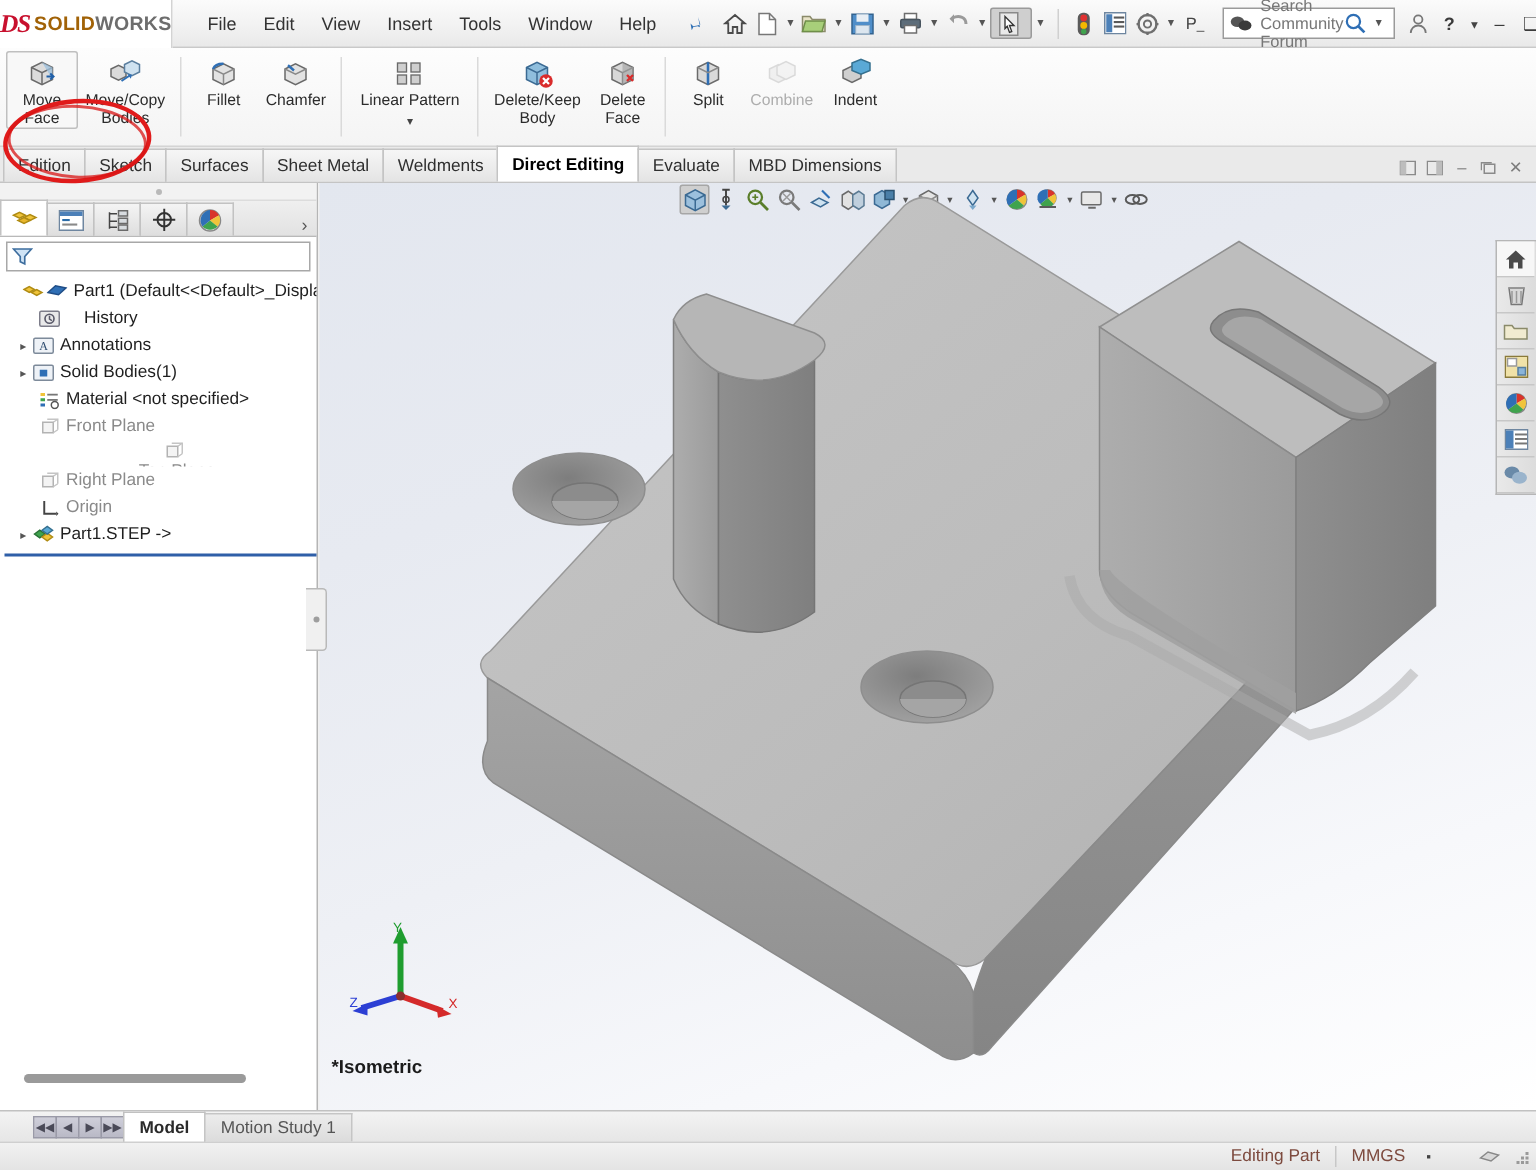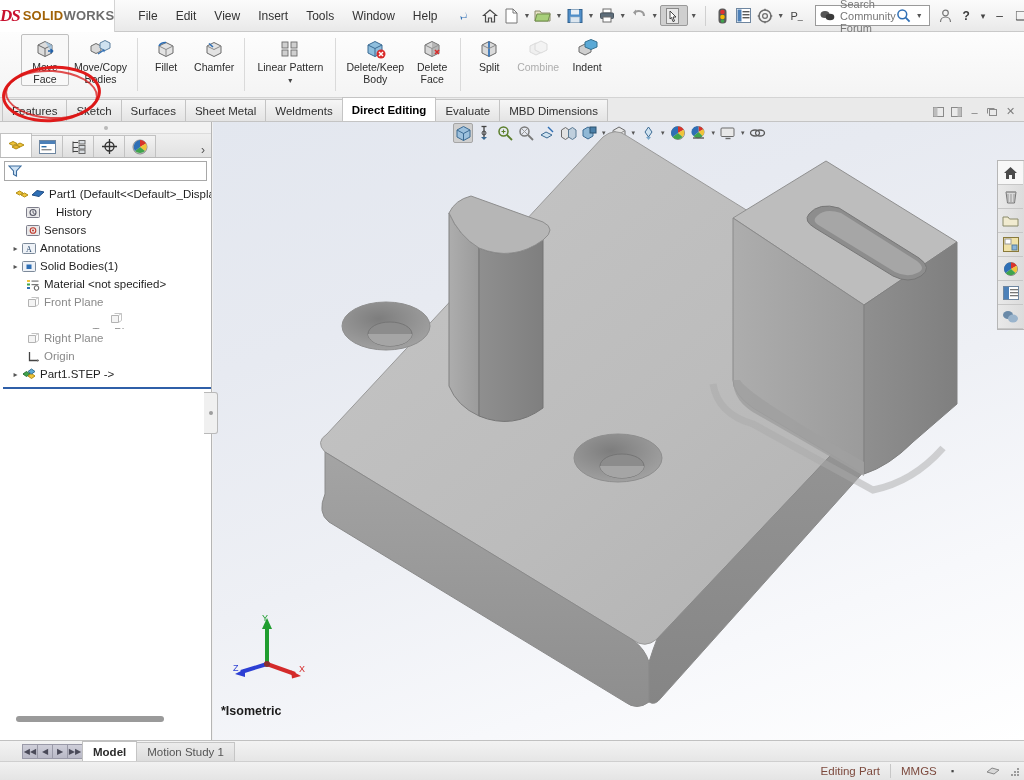--- a/index.html
+++ b/index.html
@@ -57,21 +57,21 @@
   .search-ph { flex:1; font-size:11px; color:#777; padding-left:5px; }
   .win-btns { display:flex; align-items:center; margin-left:6px; gap:2px;}
   .win-b { width:19px; height:19px; display:flex;align-items:center;justify-content:center;
            font-size:12px; color:#3b3b3b; cursor:default;}
 
   
   .ribbon {
     position:absolute; left:0; top:32px; width:1024px; height:66px;
     background: linear-gradient(to bottom,#fdfdfd 0%,#f4f4f4 100%);
     border-bottom: 1px solid #d4d4d4;
-    display:flex; align-items:flex-start; padding-top:2px;padding-left:17px;
+    display:flex; align-items:flex-start; padding-top:2px;
   }
   .cmd {
     display:flex; flex-direction:column; align-items:center; justify-content:flex-start;
     min-width:46px; padding: 2px 4px 0 4px; cursor:default; position:relative;
     border:1px solid transparent; border-radius:2px;
   }
   .cmd.sel { border-color:#bfbfbf; background:#f8f8f8; }
   .cmd .ic { height:24px; display:flex;align-items:center;justify-content:center; }
   .cmd .lbl {
     font-size:10.5px; text-align:center; line-height:11.5px; color:#2c2c2c;
@@ -479,21 +479,21 @@
       </span>
       <span class="lbl">Indent</span>
     </div>
 
     <div class="annot-ellipse"></div>
     <div class="annot-ellipse2"></div>
   </div>
 
   <div class="tabrow">
     <div style="width:2px"></div>
-    <div class="tab">Features</div>
+    <div class="tab">Edition</div>
     <div class="tab">Sketch</div>
     <div class="tab">Surfaces</div>
     <div class="tab">Sheet Metal</div>
     <div class="tab">Weldments</div>
     <div class="tab active">Direct Editing</div>
     <div class="tab">Evaluate</div>
     <div class="tab">MBD Dimensions</div>
 
     <div class="tabrow-right">
       <div class="trb">
@@ -596,30 +596,20 @@
         <span class="tic">
           <svg width="14" height="13" viewBox="0 0 14 13">
               <rect x=".5" y="1.5" width="13" height="10" rx="1" fill="#e9e9ea" stroke="#7d7d8a"></rect>
               <circle cx="7" cy="6.5" r="3" fill="none" stroke="#5a5a6a" stroke-width="1.1"></circle>
               <path d="M7 4.5v2.3l1.6 1" stroke="#5a5a6a" stroke-width="1" fill="none"></path>
             </svg>
         </span>
         <span class="tlabel">History</span>
       </div>
 
-      <div class="tnode" style="padding-left:22px;">
-        <span class="tic">
-          <svg width="14" height="13" viewBox="0 0 14 13">
-              <rect x=".5" y="1.5" width="13" height="10" rx="1" fill="#e9e9ea" stroke="#7d7d8a"></rect>
-              <circle cx="7" cy="6.5" r="2.8" fill="none" stroke="#c0392b" stroke-width="1.1"></circle>
-              <circle cx="7" cy="6.5" r="1" fill="#c0392b"></circle>
-            </svg>
-        </span>
-        <span class="tlabel">Sensors</span>
-      </div>
 
       <div class="tnode" style="padding-left:7px;">
         <span class="exp">▸</span>
         <span class="tic">
           <svg width="14" height="13" viewBox="0 0 14 13">
               <rect x=".5" y="1.5" width="13" height="10" rx="1" fill="#eef2f7" stroke="#7d8a9a"></rect>
               <text x="7" y="9.5" font-size="8" text-anchor="middle" fill="#2b4a6e" font-family="serif">A</text>
             </svg>
         </span>
         <span class="tlabel">Annotations</span>

